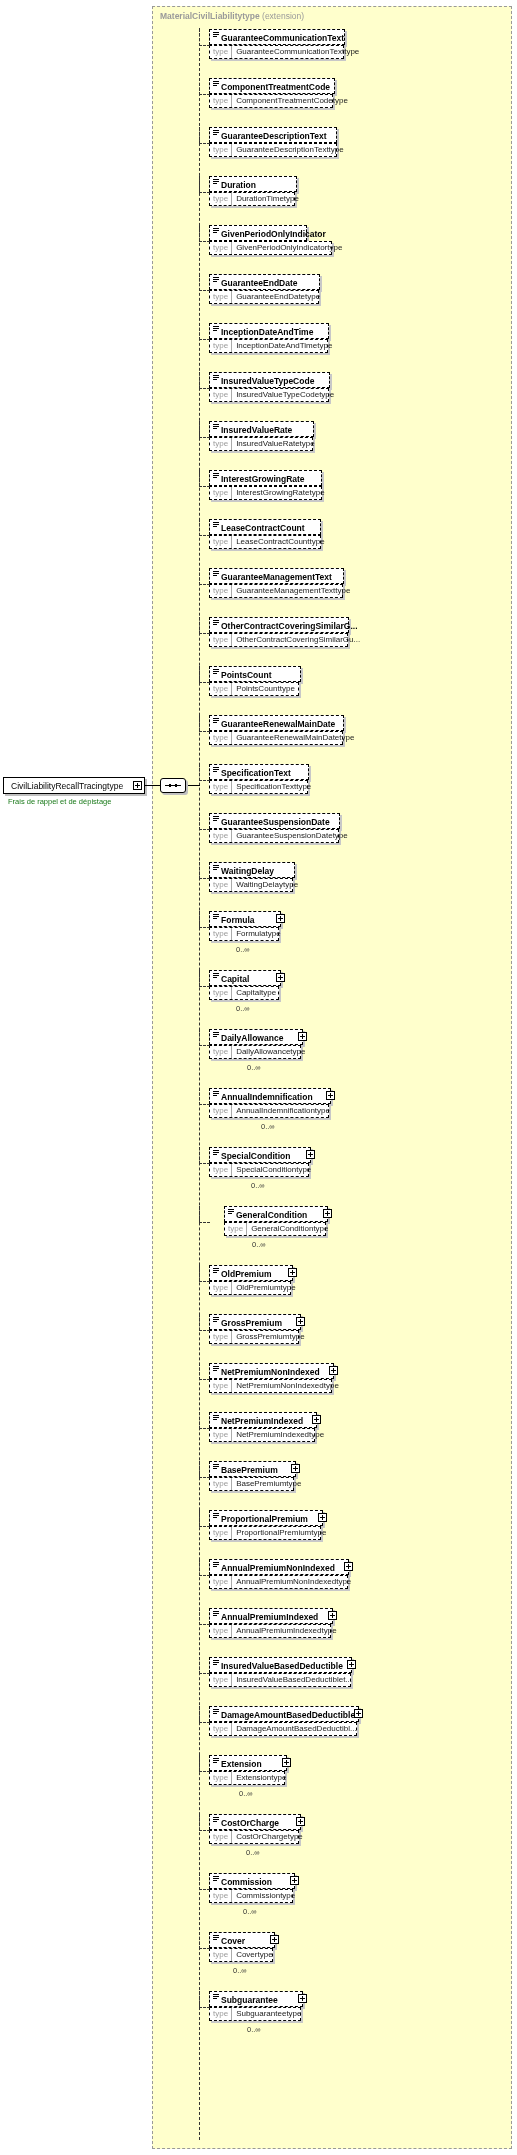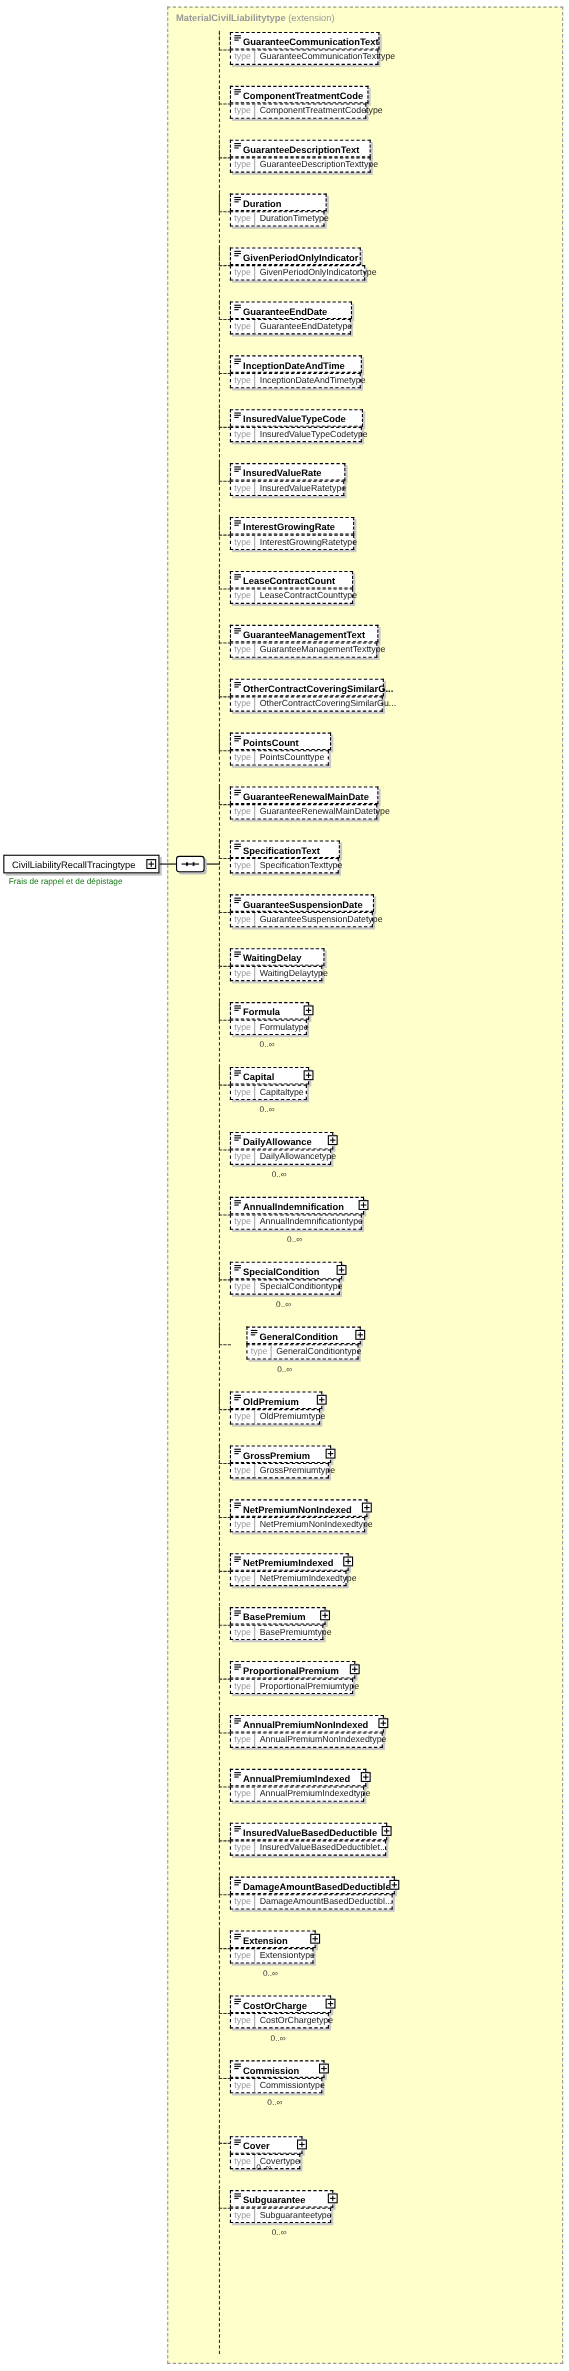--- a/index.html
+++ b/index.html
@@ -346,21 +346,21 @@
           </span>
           <span class="elname">Duration</span>
         </div>
         <div class="typebox" style="width: 86px;">
           <span class="typekey">type</span>
           <span class="typeval">DurationTimetype</span>
         </div>
       </div>
       <div class="elbow" style="left: 199px; top: 176px; width: 10px; height: 16px;"></div>
       <div class="el" style="left: 209px; top: 225px; width: 137px; height: 32px;">
-        <div class="namebox" style="width: 119px; padding-left: 46px;">
+        <div class="namebox" style="width: 98px; padding-left: 46px;">
           <span class="glyph">
             <i></i>
             <i></i>
             <i></i>
           </span>
           <span class="elname">GivenPeriodOnlyIndicator</span>
         </div>
         <div class="typebox" style="width: 123px;">
           <span class="typekey">type</span>
           <span class="typeval">GivenPeriodOnlyIndicatortype</span>
@@ -868,21 +868,21 @@
           <span class="elname">Commission</span>
         </div>
         <div class="typebox" style="width: 84px;">
           <span class="typekey">type</span>
           <span class="typeval">Commissiontype</span>
         </div>
         <span class="plus" style="left: 81px;"></span>
       </div>
       <div class="elbow" style="left: 199px; top: 1873px; width: 10px; height: 16px;"></div>
       <div class="card" style="left: 243px; top: 1907px;">0..∞</div>
-      <div class="el" style="left: 209px; top: 1932px; width: 80px; height: 32px; margin-top: 10px;">
+      <div class="el" style="left: 209px; top: 1932px; width: 80px; height: 32px;">
         <div class="namebox" style="width: 66px;">
           <span class="glyph">
             <i></i>
             <i></i>
             <i></i>
           </span>
           <span class="elname">Cover</span>
         </div>
         <div class="typebox" style="width: 64px;">
           <span class="typekey">type</span>

